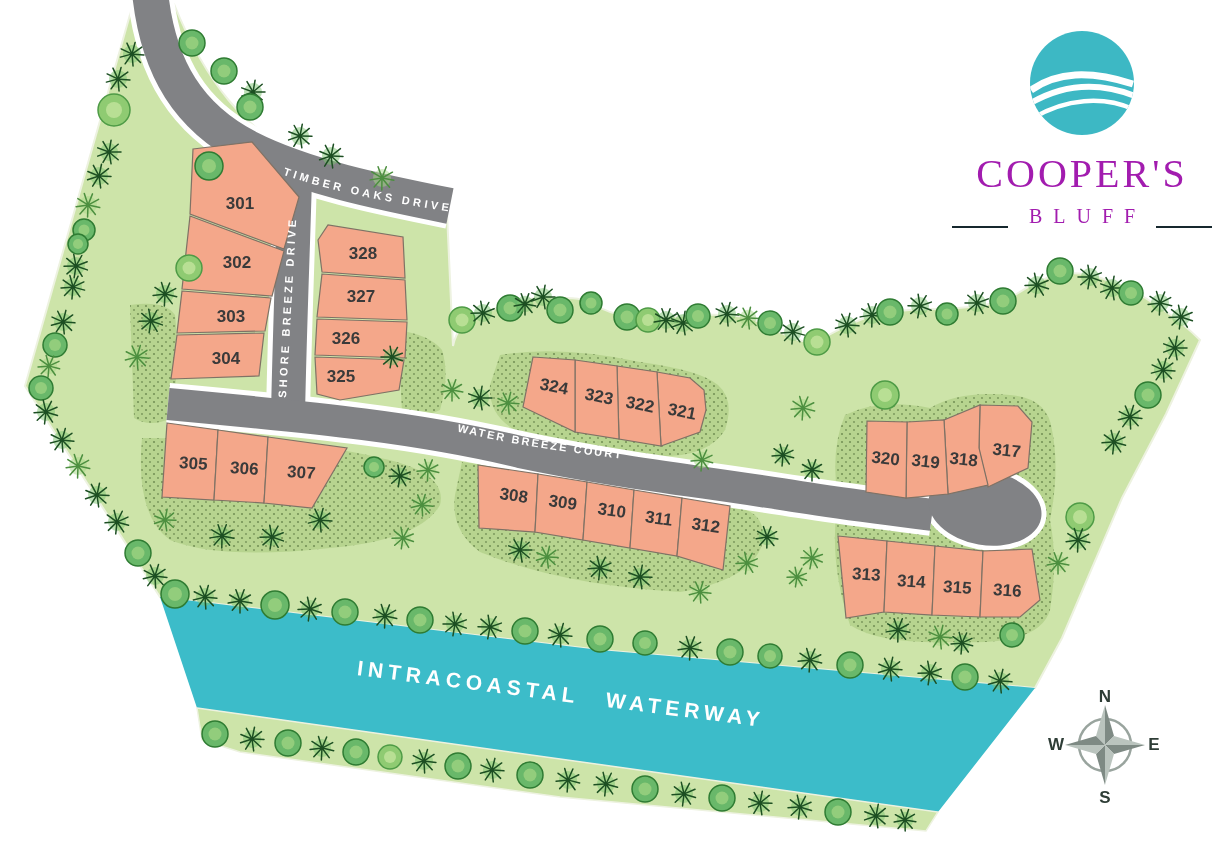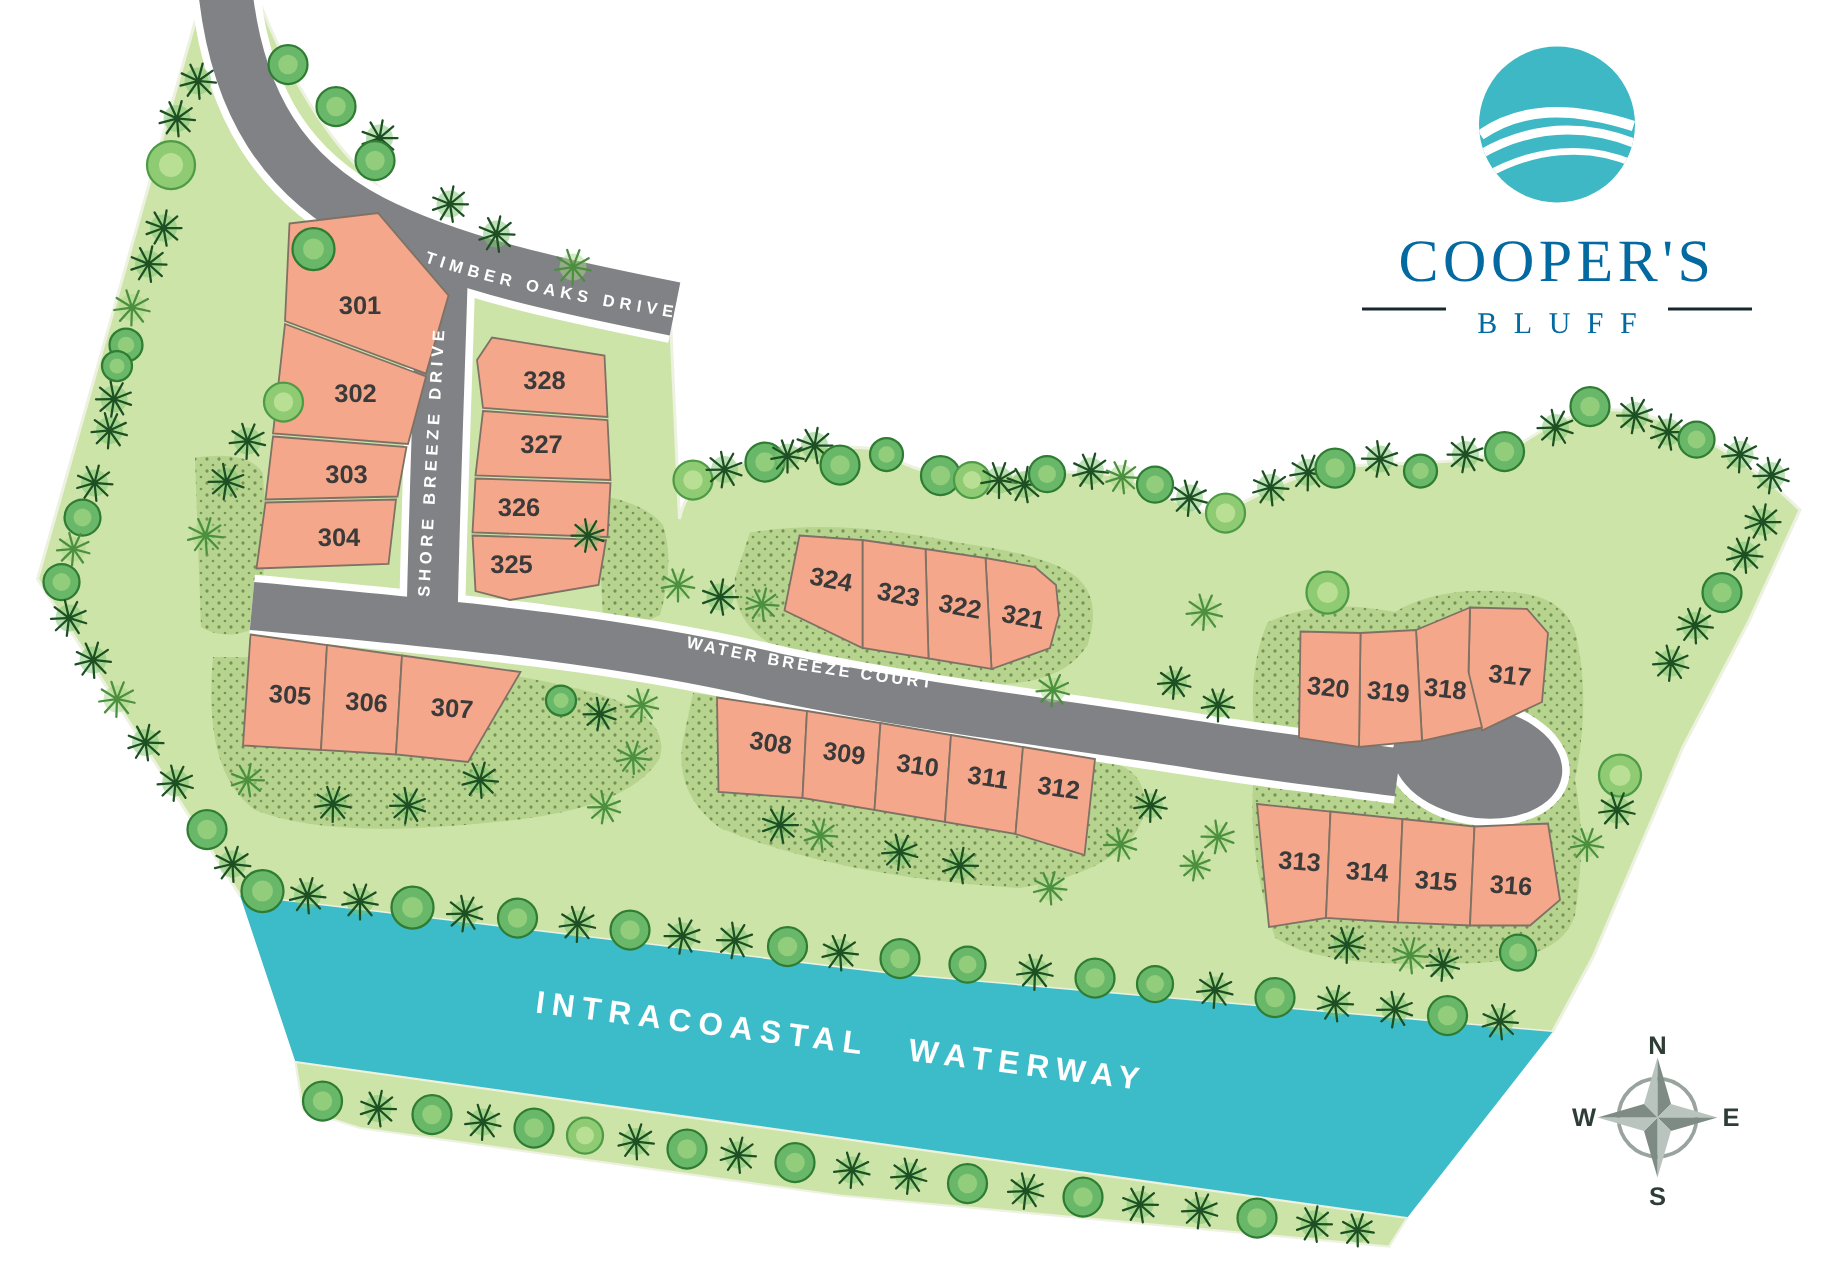--- a/index.html
+++ b/index.html
@@ -1,23 +1,23 @@
 <!DOCTYPE html>
 <html><head>
 <meta charset="utf-8">
 <style>
   html,body{margin:0;padding:0}
   body{width:1226px;height:841px;background:#ffffff;position:relative;overflow:hidden;
        font-family:"Liberation Sans",sans-serif}
   #map-svg{position:absolute;left:0;top:0}
-  .logo{position:absolute;left:908px;top:30px;width:260px;text-align:center;color:#0369a1}
+  .logo{position:absolute;left:952px;top:30px;width:260px;text-align:center;color:#a21caf}
   .logo-mark{display:block;margin:0 auto}
   .logo-name{font-family:"Liberation Serif",serif;font-size:40px;letter-spacing:3px;
              margin-top:14px;font-weight:400;white-space:nowrap}
-  .logo-sub{display:flex;align-items:flex-start;justify-content:center;gap:10px;margin-top:8px}
+  .logo-sub{display:flex;align-items:flex-end;justify-content:center;gap:10px;margin-top:8px}
   .logo-sub .rule{display:inline-block;width:56px;height:2px;background:#16282e}
   .logo-sub .sub-text{font-family:"Liberation Serif",serif;font-size:20px;letter-spacing:11px;
                       text-indent:11px;font-weight:400}
 </style>
 </head>
 <body>
 
 <svg id="map-svg" width="1226" height="841" viewBox="0 0 1226 841">
     <defs>
       <pattern id="dots" width="8" height="8" patternUnits="userSpaceOnUse">

